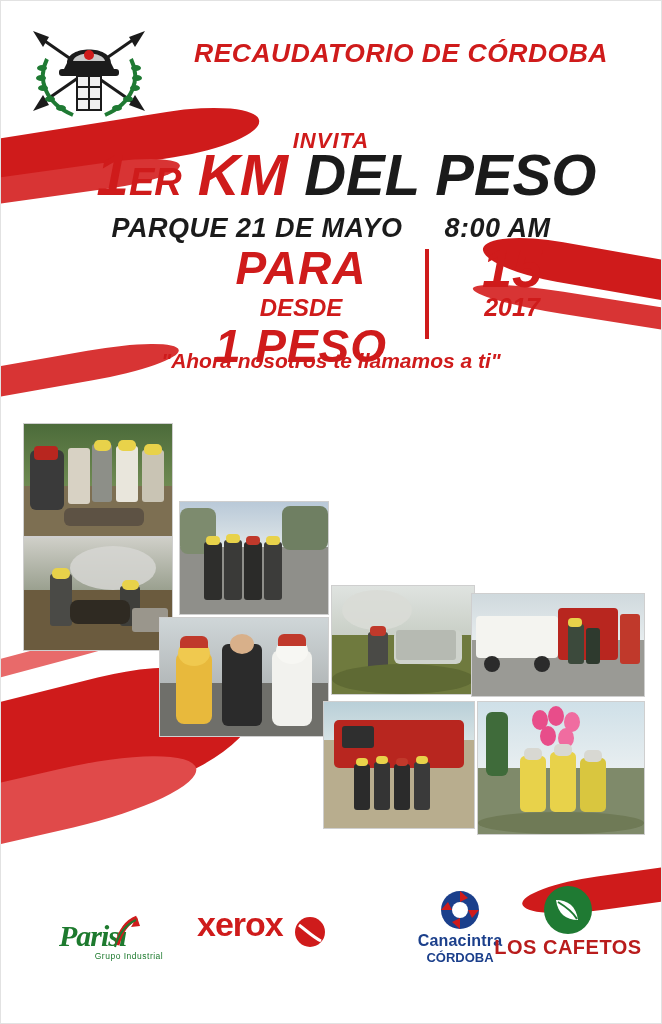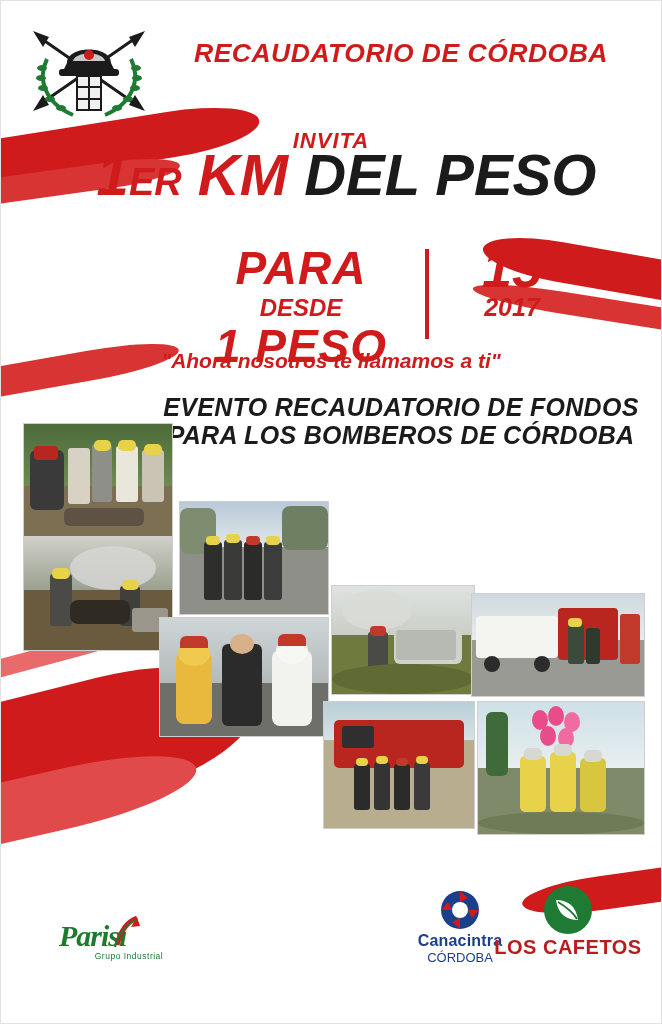--- a/index.html
+++ b/index.html
@@ -134,21 +134,21 @@
 
   
   .sponsor{position:absolute;}
   .sp-pari{left:58px;bottom:62px;width:140px;}
   .pari-text{font-family:"Liberation Serif", serif;color:#1d7a2e;font-size:30px;font-weight:bold;font-style:italic;letter-spacing:-1px;}
   .pari-sub{color:#1d7a2e;font-size:8.5px;text-align:center;margin-top:-2px;letter-spacing:.5px;}
   .sp-xerox{left:196px;bottom:74px;width:160px;}
   .xerox-text{color:#cf1b1b;font-size:34px;font-weight:bold;letter-spacing:-1px;}
   .sp-cana{left:404px;bottom:58px;width:110px;text-align:center;}
   .cana-name{color:#1b3f8b;font-size:16px;font-weight:bold;letter-spacing:.2px;}
-  .cana-city{color:#1b3f8b;font-size:13px;font-weight:normal;}
+  .cana-city{color:#1b3f8b;font-size:13px;font-weight:bold;}
   .sp-cafetos{right:18px;bottom:64px;width:150px;text-align:center;}
   .cafetos-text{color:#b91c1c;font-size:20px;font-weight:bold;letter-spacing:.5px;}
 </style>
 </head>
 <body>
 
 <div class="poster">
 
   <div class="swoosh sw-top-left"></div>
   <div class="swoosh sw-top-left2"></div>
@@ -204,40 +204,40 @@
   </div>
 
   <div class="invita">INVITA</div>
 
   <div class="headline">
     <span class="km">1</span><span class="er">ER</span>
     <span class="km">KM</span>
     <span class="del">DEL PESO</span>
   </div>
 
+  <div class="venue">
+    <span class="place">PARQUE 21 DE MAYO</span>
+    <span class="time">8:00 AM</span>
+  </div>
 
   <div class="dona-wrap">
     <div class="dona">
       <div class="big">PARA</div>
       <div class="desde">DESDE</div>
       <div class="big">1 PESO</div>
     </div>
     <div class="divider"></div>
     <div class="date">
       <div class="d">15</div>
       <div class="y">2017</div>
     </div>
   </div>
 
   <div class="slogan">"Ahora nosotros te llamamos a ti"</div>
 
-  <div class="purpose">
-    <div>EVENTO RECAUDATORIO DE FONDOS</div>
-    <div>PARA LOS BOMBEROS DE CÓRDOBA</div>
-  </div>
 
   <div class="photo" style="left:22px;top:422px;width:148px;height:112px;">
     <div class="sky" style="background:linear-gradient(#4c6b3a,#6f8a52);height:55%;"></div>
     <div class="ground" style="background:#7d6f52;height:45%;"></div>
     <div class="blob" style="left:6px;top:26px;width:34px;height:60px;border-radius:6px;background:#3a3a3a;"></div>
     <div class="blob" style="left:10px;top:22px;width:24px;height:14px;border-radius:4px;background:#b8261f;"></div>
     <div class="fig" style="left:44px;top:24px;width:22px;height:56px;background:#d8d2c4;"></div>
     <div class="fig" style="left:68px;top:20px;width:20px;height:58px;background:#8d8f88;"></div>
     <div class="blob" style="left:70px;top:16px;width:17px;height:11px;border-radius:5px;background:#e8d24a;"></div>
     <div class="fig" style="left:92px;top:22px;width:22px;height:56px;background:#e9e6dc;"></div>
@@ -349,20 +349,27 @@
       <span class="pari-text">Pari</span><span class="pari-text">si</span>
       <svg width="30" height="34" viewBox="0 0 30 34" style="position:absolute;left:52px;top:-4px;">
         <path d="M6 30 C10 14 18 6 26 3" stroke="#cf1b1b" stroke-width="5" fill="none"></path>
         <polygon points="26,2 20,12 29,11" fill="#cf1b1b"></polygon>
         <path d="M4 32 C8 18 16 9 25 5" stroke="#1d7a2e" stroke-width="2" fill="none"></path>
       </svg>
     </div>
     <div class="pari-sub">Grupo Industrial</div>
   </div>
 
+  <div class="sponsor sp-xerox">
+    <span class="xerox-text">xerox</span>
+    <svg width="34" height="34" viewBox="0 0 34 34" style="vertical-align:middle;margin-left:6px;">
+      <circle cx="17" cy="17" r="15" fill="#cf1b1b"></circle>
+      <path d="M6 10 C14 16 20 22 28 26" stroke="#ffffff" stroke-width="3" fill="none"></path>
+    </svg>
+  </div>
 
   <div class="sponsor sp-cana">
     <svg width="56" height="44" viewBox="0 0 56 44" style="display:block;margin:0 auto;">
       <circle cx="28" cy="22" r="19" fill="#1b3f8b"></circle>
       <circle cx="28" cy="22" r="8" fill="#ffffff"></circle>
       <g fill="#cf1b1b">
         <path d="M28 3 L36 10 L28 14 Z"></path>
         <path d="M47 22 L40 30 L36 22 Z"></path>
         <path d="M28 41 L20 34 L28 30 Z"></path>
         <path d="M9 22 L16 14 L20 22 Z"></path>

